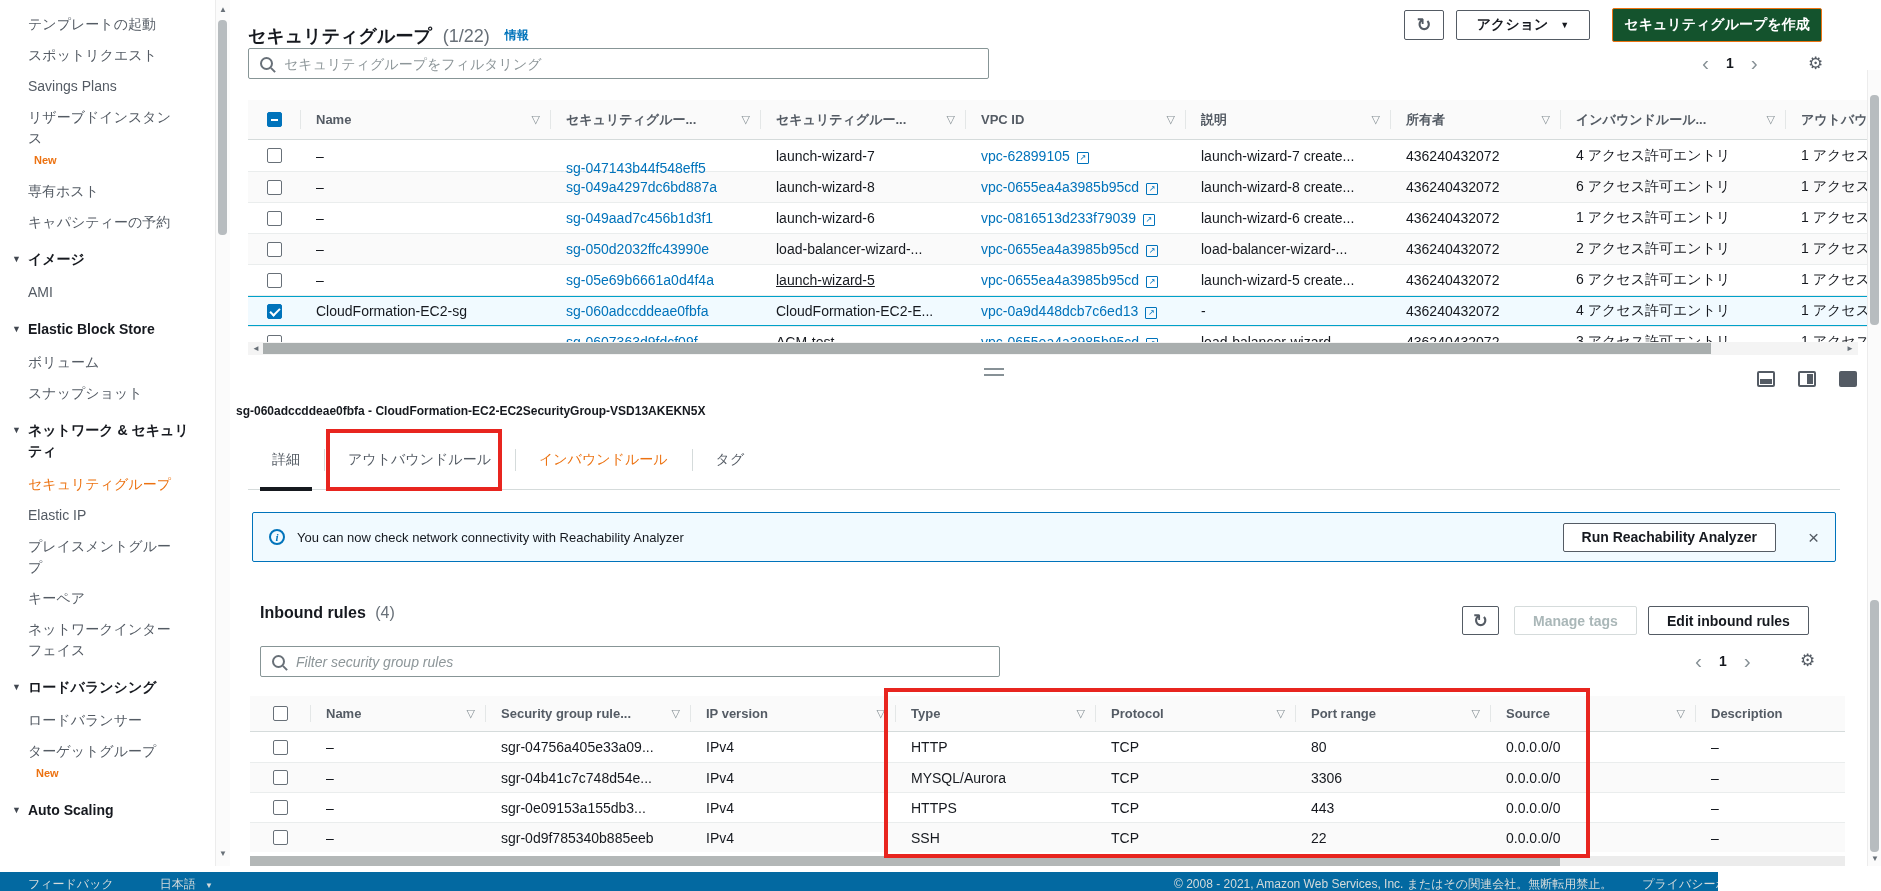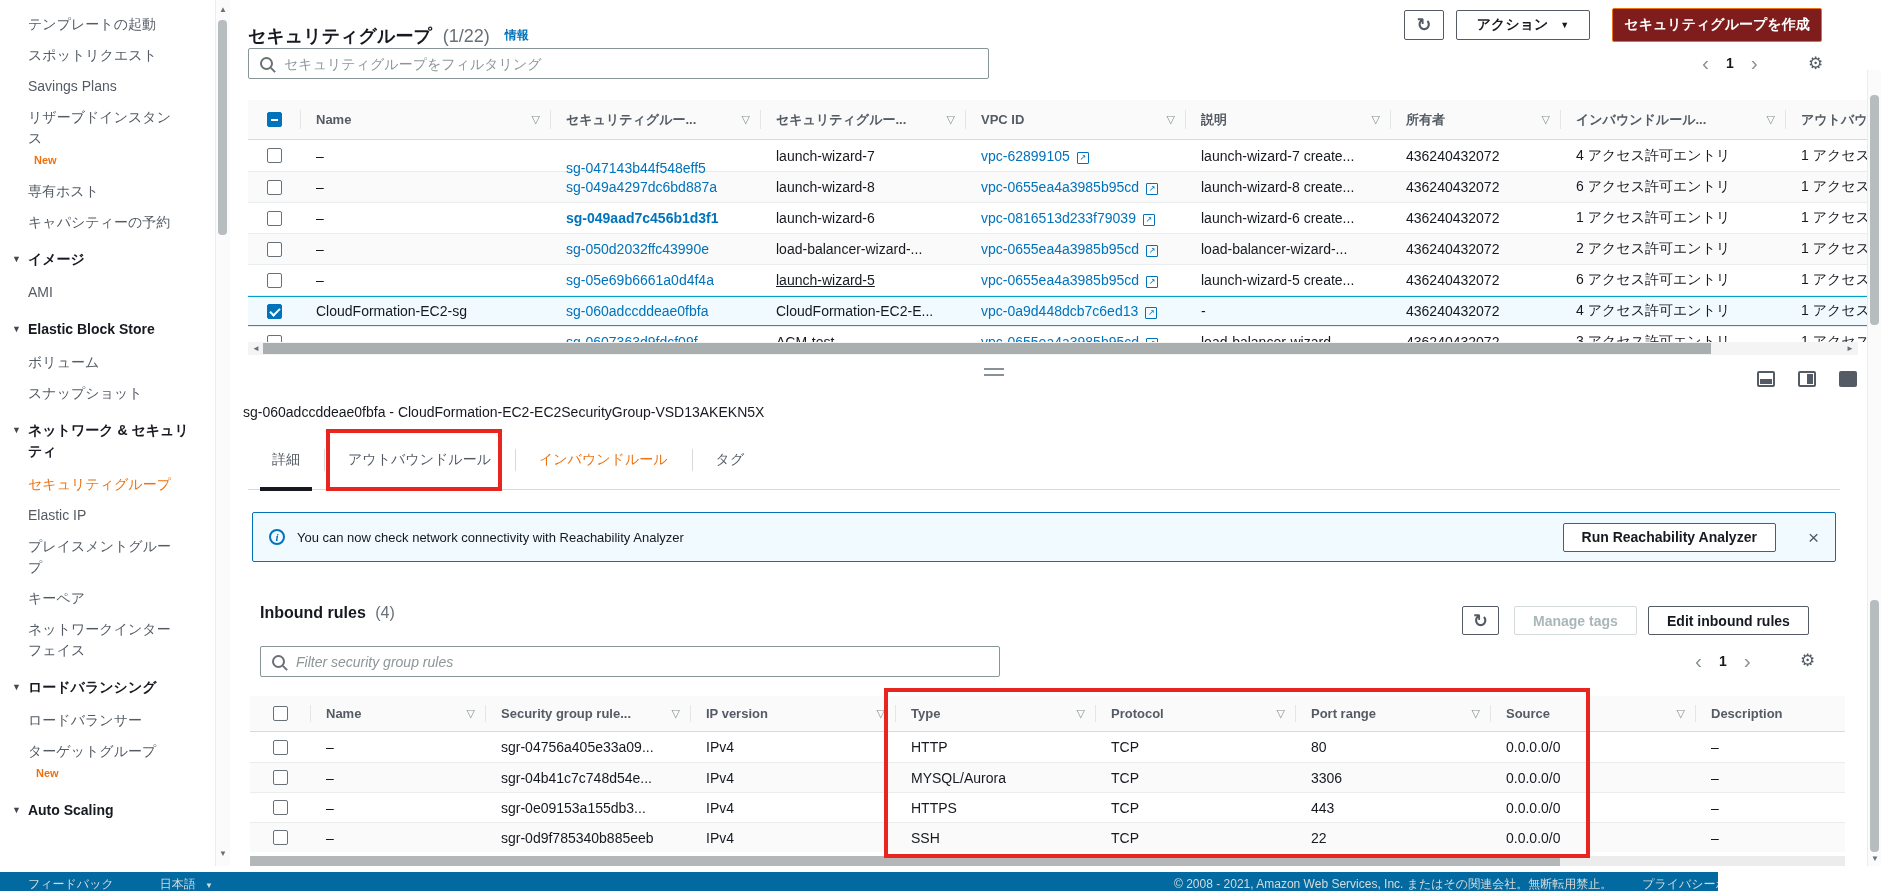--- a/index.html
+++ b/index.html
@@ -22,21 +22,21 @@
   
   .vstrip{position:absolute;background:#fbfbfb;border-left:1px solid #ececec}
   .vthumb{position:absolute;left:2px;width:9px;background:#b7bcbf;border-radius:4px}
   .scroll-arr{position:absolute;width:14px;text-align:center;font-size:8px;color:#687078;line-height:14px;cursor:pointer}
 
   
   .btn{display:inline-flex;align-items:center;justify-content:center;border:1px solid #545b64;border-radius:2px;
        background:#fff;font-weight:700;font-size:14px;color:#16191f;padding:0 18px;height:30px;cursor:pointer;
        box-sizing:border-box;white-space:nowrap;font-family:inherit}
   .btn.disabled{border-color:#d5dbdb;color:#aab7b8}
-  .btn.primary{background:#7f1d1d;border-color:#ec7211;color:#fff}
+  .btn.primary{background:#14532d;border-color:#ec7211;color:#fff}
   .btn .dd{font-size:9px;margin-left:12px}
   .iconbtn{padding:0 10px;color:#545b64;font-size:18px}
 
   .search{position:absolute;display:flex;align-items:center;gap:9px;border:1px solid #879596;border-radius:2px;
           background:#fff;padding:0 11px;box-sizing:border-box}
   .search input{border:none;outline:none;flex:1;font-size:14px;color:#16191f;font-family:inherit;background:transparent}
   .search input::placeholder{color:#8d9699}
   #filter-inner input::placeholder{font-style:italic}
   .mag{width:9px;height:9px;border:2px solid #687078;border-radius:50%;position:relative;flex:none}
   .mag::after{content:"";position:absolute;width:6px;height:2px;background:#687078;right:-5px;bottom:-3px;transform:rotate(45deg)}
@@ -85,21 +85,21 @@
   
   #resize-handle{position:absolute;left:984px;top:368px;width:20px;height:8px;border-top:2px solid #879196;
                  border-bottom:2px solid #879196;box-sizing:border-box;cursor:row-resize}
   .lyt{position:absolute;width:18px;height:16px;border:2px solid #545b64;border-radius:2px;box-sizing:border-box;cursor:pointer}
   #lyt-bottom{left:1757px;top:371px}
   #lyt-bottom::after{content:"";position:absolute;left:1px;right:1px;bottom:1px;height:5px;background:#545b64}
   #lyt-side{left:1798px;top:371px}
   #lyt-side::after{content:"";position:absolute;left:7px;right:1px;top:1px;bottom:1px;background:#545b64}
   #lyt-full{left:1839px;top:371px;background:#545b64}
 
-  #detail-title{position:absolute;left:243px;top:404px;font-size:14px;font-weight:400}
+  #detail-title{position:absolute;left:236px;top:404px;font-size:12px;font-weight:700}
 
   #tabs{position:absolute;left:248px;top:430px;width:1592px;height:60px;display:flex;
         border-bottom:1px solid #d5dbdb;box-sizing:border-box;font-size:14px;color:#545b64}
   .tab{position:relative;padding:0 24px;display:flex;align-items:center;cursor:pointer;white-space:nowrap}
   .tab:not(:first-child)::before{content:"";position:absolute;left:0;top:19px;height:22px;width:1px;background:#d5dbdb}
   .tab.active{color:#ec7211}
   .tab.underlined::after{content:"";position:absolute;left:12px;right:12px;bottom:-2px;height:4px;background:#16191f}
 
   .redbox{position:absolute;border:4px solid #e8251f;pointer-events:none;box-sizing:border-box}
   #redbox-tab{left:326px;top:429px;width:176px;height:62px}
@@ -273,21 +273,21 @@
           <div class="td" style="width: 205px;">launch-wizard-8 create...</div>
           <div class="td" style="width: 170px;">436240432072</div>
           <div class="td" style="width: 225px;">6 アクセス許可エントリ</div>
           <div class="td" style="width: 96px;">1 アクセス許可エントリ</div>
         </div>
         <div class="trow">
           <div class="td cbcell" style="width: 52px;">
             <span class="cb"></span>
           </div>
           <div class="td" style="width: 250px;">–</div>
-          <div class="td" style="width: 210px; font-weight: bold;"><a class="link">sg-049aad7c456b1d3f1</a></div>
+          <div class="td" style="width: 210px;"><a class="link">sg-049aad7c456b1d3f1</a></div>
           <div class="td" style="width: 205px;">launch-wizard-6</div>
           <div class="td" style="width: 220px;"><a class="link">vpc-0816513d233f79039</a><span class="ext">↗</span></div>
           <div class="td" style="width: 205px;">launch-wizard-6 create...</div>
           <div class="td" style="width: 170px;">436240432072</div>
           <div class="td" style="width: 225px;">1 アクセス許可エントリ</div>
           <div class="td" style="width: 96px;">1 アクセス許可エントリ</div>
         </div>
         <div class="trow">
           <div class="td cbcell" style="width: 52px;">
             <span class="cb"></span>

